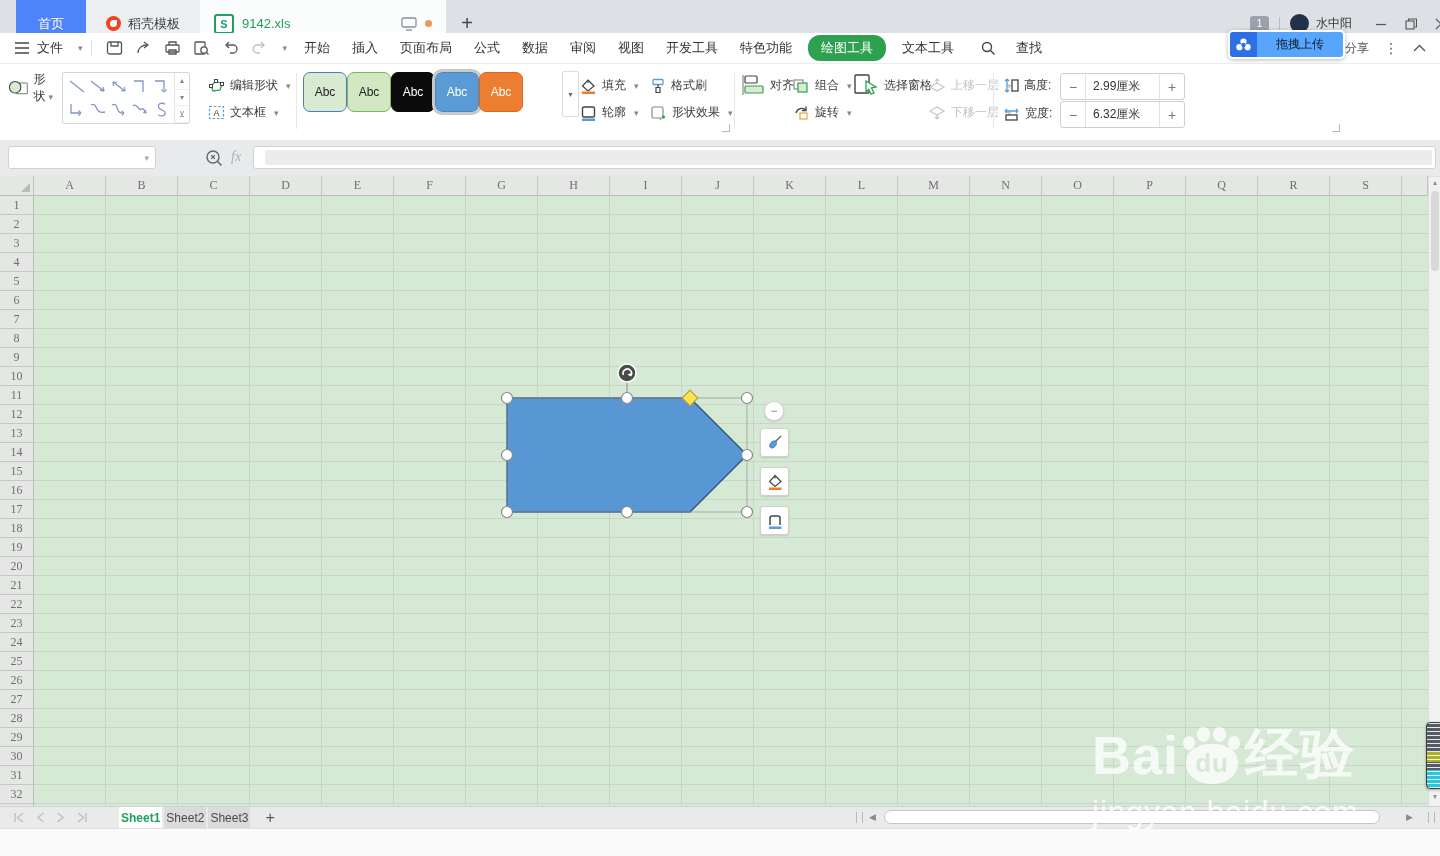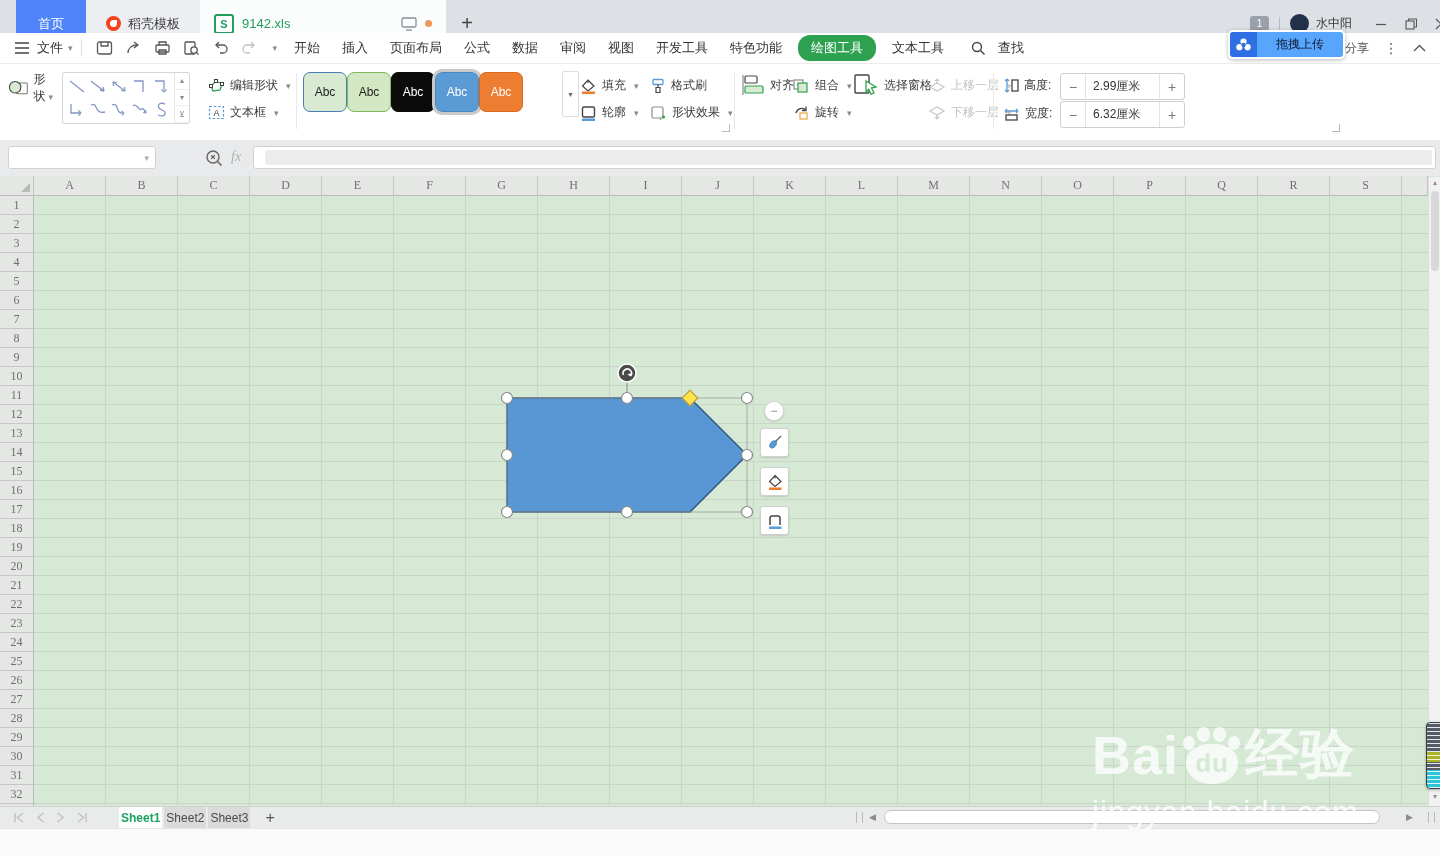--- a/index.html
+++ b/index.html
@@ -30,21 +30,21 @@
   .winbtn{width:30px;height:33px;display:flex;align-items:center;justify-content:center;color:#555;}
 
   
   .menubar{position:absolute;left:0;top:33px;width:1440px;height:31px;background:#fff;
            border-bottom:1px solid #ececec;display:flex;align-items:center;padding-left:14px;box-sizing:border-box;}
   .qat{display:flex;align-items:center;gap:12px;margin:0 6px;}
   .msep{width:1px;height:16px;background:#e0e0e0;margin:0 8px;}
   .mitem{padding:0 11px;color:#333;white-space:nowrap;}
   .mitem.act{background:#2ea151;color:#fff;border-radius:12px;padding:4px 13px;margin:0 5px;}
   .ct{font-size:9px;color:#888;margin-left:3px;}
-  .find{display:flex;align-items:center;gap:12px;margin-left:16px;}
+  .find{display:flex;align-items:center;gap:20px;margin-left:16px;}
   .mb-right{margin-left:auto;display:flex;align-items:center;gap:15px;padding-right:14px;color:#555;font-size:12px;}
   .drag-upload{position:absolute;left:1228px;top:30px;height:25px;display:flex;border:2px solid #fff;border-radius:5px;
                box-shadow:0 1px 4px rgba(0,0,0,.28);z-index:30;overflow:hidden;}
   .du-logo{width:27px;background:#2f6fe4;display:flex;align-items:center;justify-content:center;}
   .du-label{background:#57a5fc;color:#0f172a;font-size:12px;display:flex;align-items:center;padding:0 19px;}
 
   
   .ribbon{position:absolute;left:0;top:64px;width:1440px;height:76px;background:#fff;border-bottom:1px solid #e3e3e3;}
   .twoline{position:absolute;display:flex;flex-direction:row;align-items:center;gap:4px;font-size:12px;color:#3a3a3a;}
   .ribrow{position:absolute;display:flex;align-items:center;gap:5px;font-size:12px;color:#3a3a3a;white-space:nowrap;}
@@ -175,21 +175,21 @@
             <path d="M1 1 L11 11 M11 1 L1 11" stroke="#555" stroke-width="1.2"></path>
           </svg>
       </span>
     </div>
   </div>
 
   <div class="menubar">
     <svg width="16" height="14" viewBox="0 0 16 14">
       <path d="M1 2 h14 M1 7 h14 M1 12 h14" stroke="#444" stroke-width="1.6"></path>
     </svg>
-    <span style="margin:0 2px 0 7px">文件</span>
+    <span style="margin:0 12px 0 7px">文件</span>
     <span class="ct">▾</span>
     <span class="msep"></span>
     <span class="qat">
       <svg width="17" height="16" viewBox="0 0 17 16">
           <rect x="1.5" y="2" width="14" height="12" rx="2" fill="none" stroke="#555" stroke-width="1.3"></rect>
           <path d="M5 2 v4 h7 v-4" fill="none" stroke="#555" stroke-width="1.3"></path>
         </svg>
       <svg width="17" height="16" viewBox="0 0 17 16">
           <path d="M3 13 c0-5 4-8 9-8" fill="none" stroke="#555" stroke-width="1.3"></path>
           <path d="M9 2 l4 3 -4 3" fill="none" stroke="#555" stroke-width="1.3"></path>

